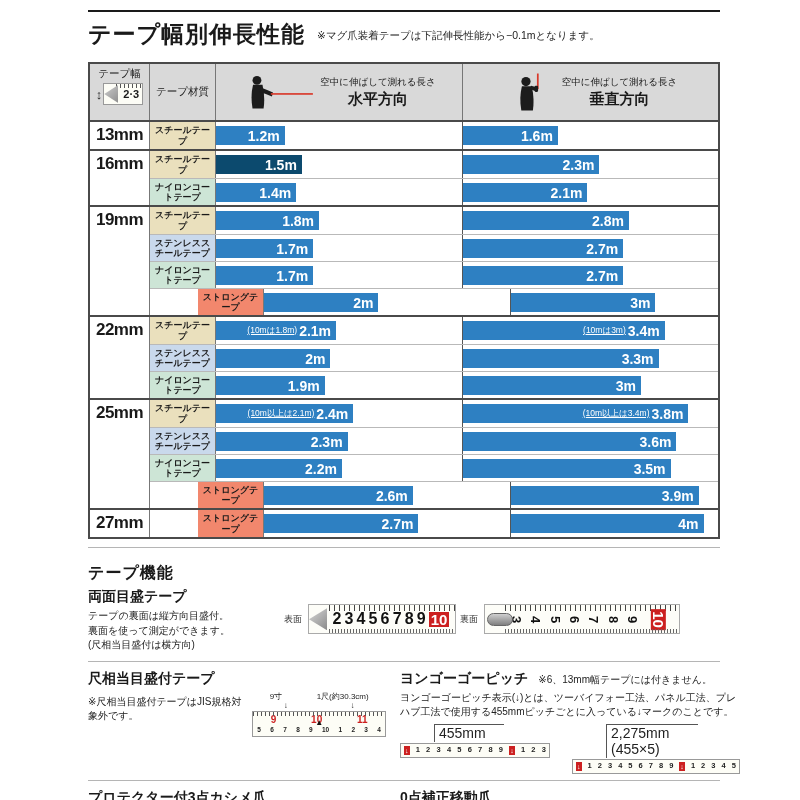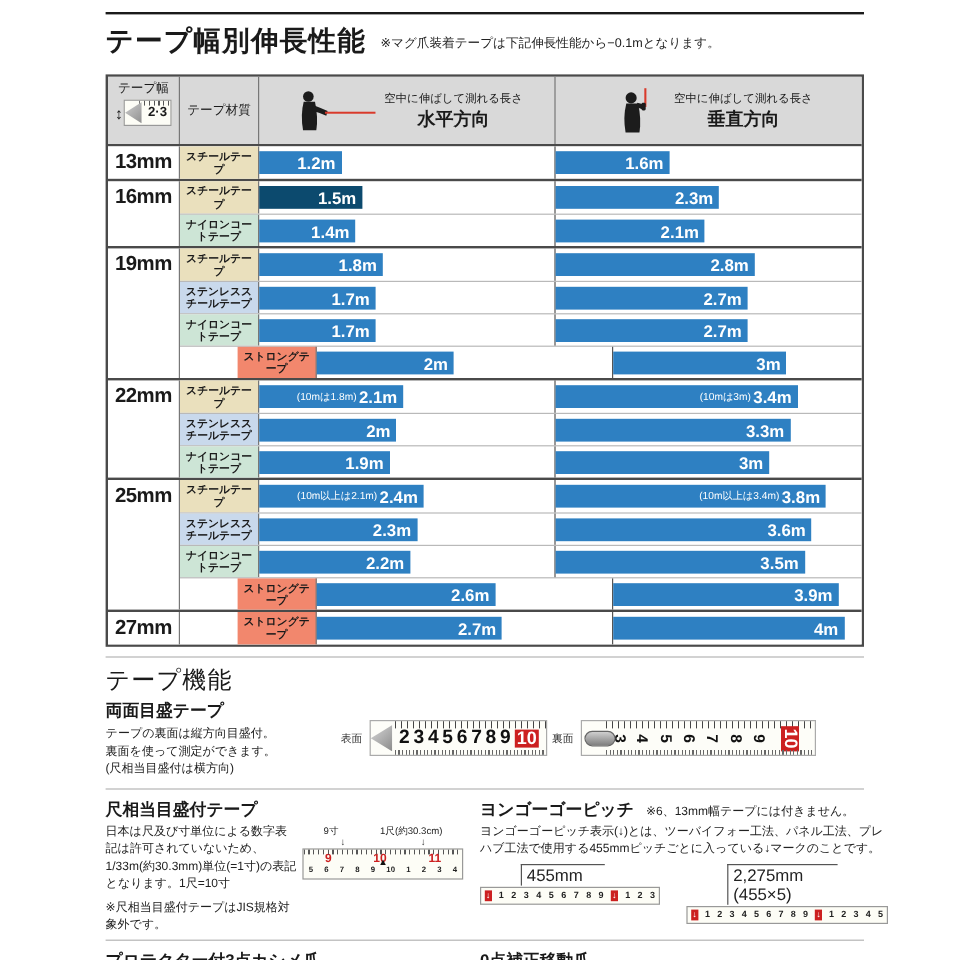--- a/index.html
+++ b/index.html
@@ -50,28 +50,28 @@
   .mat-steel { background:#eae0bd; }
   .mat-stainless { background:#c9d9ec; }
   .mat-nylon { background:#cde5d6; }
   .mat-strong { background:#f2876d;margin-left:48px; }
   .t-barcell { position:relative; }
   .t-barcell.h { width:247px; border-right:1px solid #555; }
   .t-barcell.v { flex:1; }
   .t-bar { position:absolute; left:0; top:4px; height:19px; background:#2e80c2;
     display:flex; align-items:center; justify-content:flex-end; padding-right:5px;
     color:#fff; white-space:nowrap; }
-  .bar-note { font-size:8.5px; margin-right:2px; }
+  .bar-note { font-size:8.5px; margin-right:2px;text-decoration:underline; }
   .bar-val { font-size:14px; font-weight:bold; }
 
   
   .divider { border-top:1px solid #b5b5b5; }
 
   
-  .func-title { font-size:20px; font-weight:normal; margin:5px 0 2px 0; letter-spacing:1px; }
+  .func-title { font-size:16px; font-weight:bold; margin:15px 0 2px 0; letter-spacing:1px; }
   h3.sub-h { font-size:14px; font-weight:bold; margin:2px 0 3px 0; }
   .body-text { font-size:10px; line-height:1.45; color:#222; }
   .note-text { font-size:10px; margin-top:4px; color:#222; }
 
   .ds-row { display:flex; align-items:center; margin:0 0 8px 0; }
   .ds-text { width:192px; }
   .tape-label { font-size:9px; margin:0 6px 0 4px; color:#333; }
 
   .tape-graphic { position:relative; height:30px; background:#fdfdf8; border:1px solid #aaa;
     display:flex; align-items:center; justify-content:space-around; padding:0 4px 0 22px; }
@@ -444,21 +444,20 @@
   </div>
 
   <div class="divider"></div>
 
   <div class="two-col">
 
     <div class="col-left">
       <h3 class="sub-h">尺相当目盛付テープ</h3>
       <div class="shaku-flex">
         <div class="shaku-text">
-          <div class="body-text">日本は尺及び寸単位による数字表記は許可されていないため、1/33m(約30.3mm)単位(=1寸)の表記となります。1尺=10寸</div>
           <div class="note-text">※尺相当目盛付テープはJIS規格対象外です。</div>
         </div>
         <div class="shaku-img">
           <div class="shaku-labels">
             <span>9寸</span>
             <span>1尺(約30.3cm)</span>
           </div>
           <div class="shaku-arrows">
             <span>↓</span>
             <span>↓</span>

